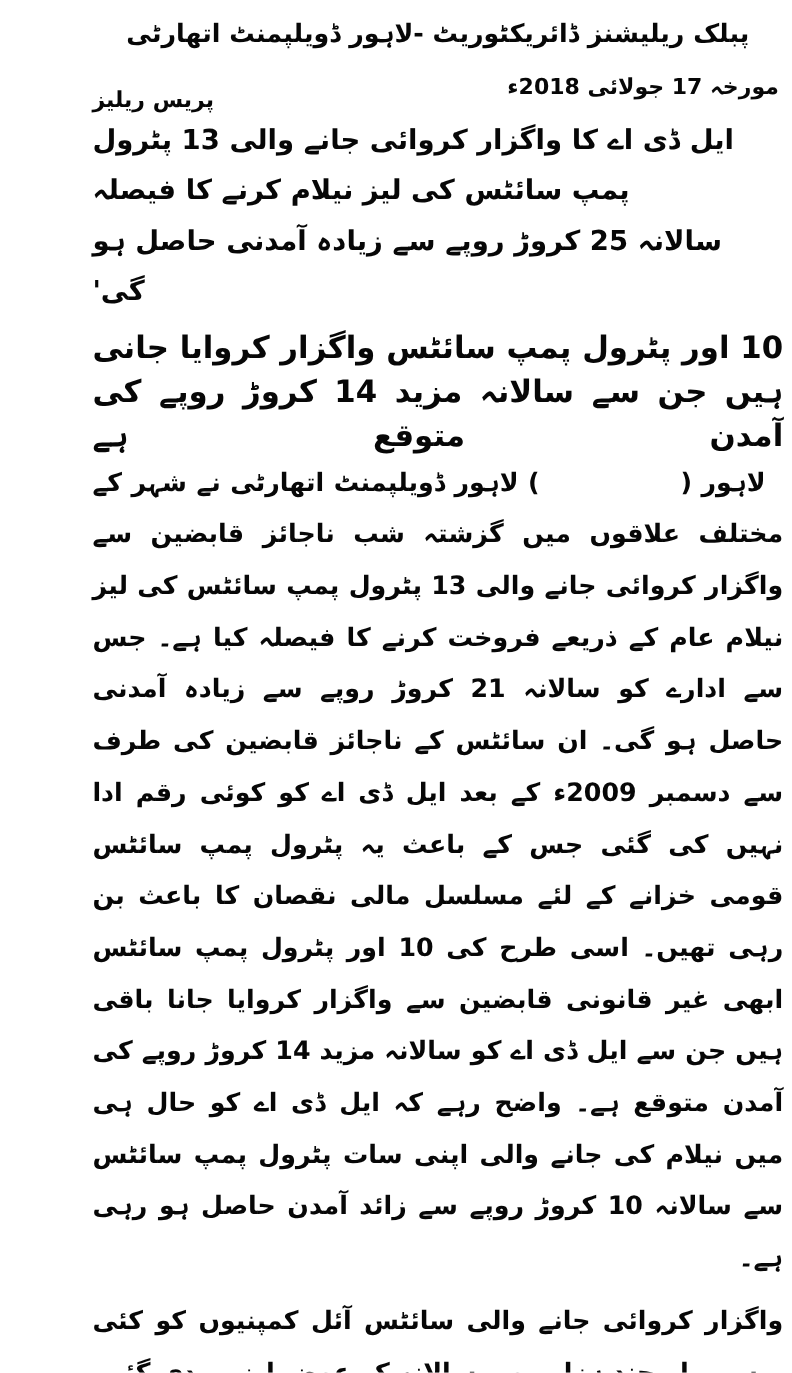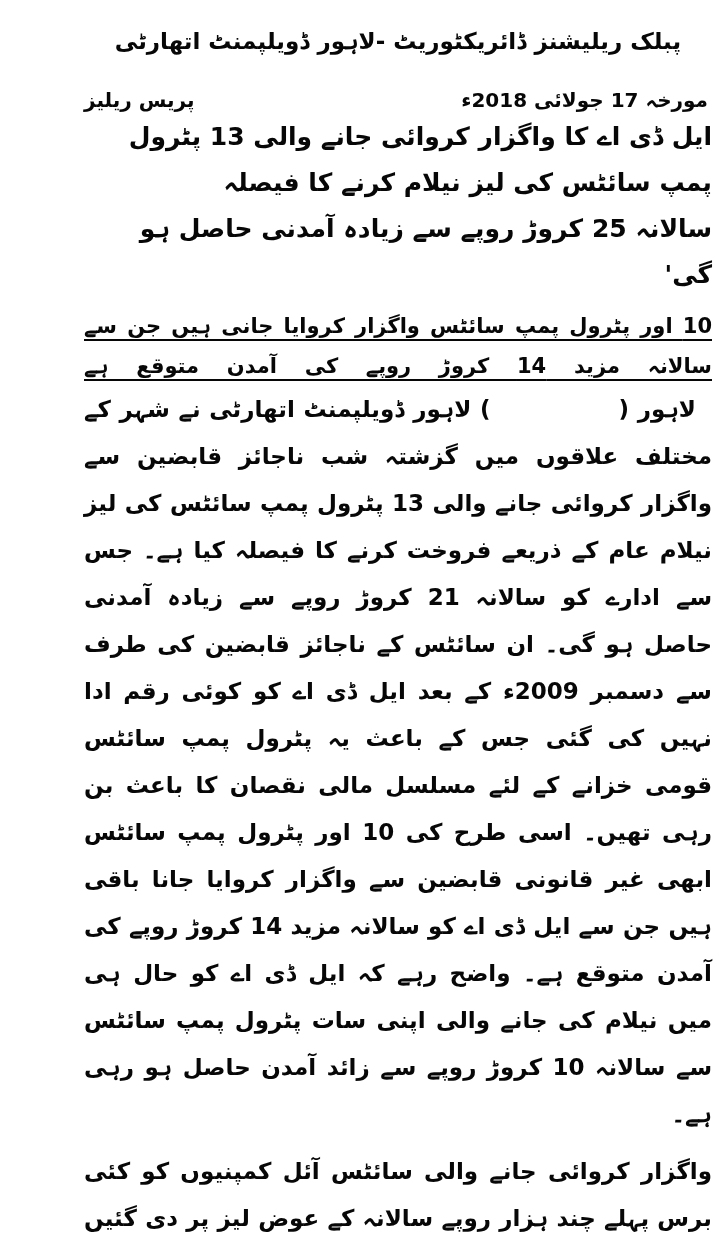--- a/index.html
+++ b/index.html
@@ -10,72 +10,71 @@
   }
   .page {
     position: relative;
     width: 644px;
     height: 1248px;
     background: #ffffff;
     color: #070707;
     direction: rtl;
     overflow: hidden;
     box-sizing: border-box;
-    padding: 20px 8px 0 8px;
+    padding: 10px 8px 0 8px;
   }
   
   .org-title {
     text-align: center;
     font-size: 23px;
     font-weight: bold;
     line-height: 42px;
     white-space: nowrap;
   }
   .meta-row {
     position: relative;
     height: 44px;
     margin-top: 2px;
   }
   .date-line {
     position: absolute;
     right: 4px;
-    top: 16px;
+    top: 4px;
     font-size: 20px;
     font-weight: bold;
     line-height: 40px;
     white-space: nowrap;
   }
   .press-label {
     position: absolute;
     left: 0;
     right: 0;
     top: 16px;
     text-align: left;
     font-size: 20px;
     font-weight: bold;
     line-height: 40px;
   }
   
   .headline {
     margin-top: 6px;
   }
   .headline-line {
-    text-align: right;
+    text-align: left;
     font-size: 25px;
     font-weight: bold;
     line-height: 46px;
   }
   .subheadline {
     margin-top: 8px;
-    font-size: 21px;
+    font-size: 28px;
     font-weight: bold;
     line-height: 40px;
     text-align: justify;
     text-align-last: justify;
-    text-decoration: underline;
     text-underline-offset: 6px;
     text-decoration-thickness: 2px;
   }
   
   .body-text p {
     margin: 0 0 10px 0;
     font-size: 23px;
     font-weight: bold;
     line-height: 47px;
     text-align: justify;

